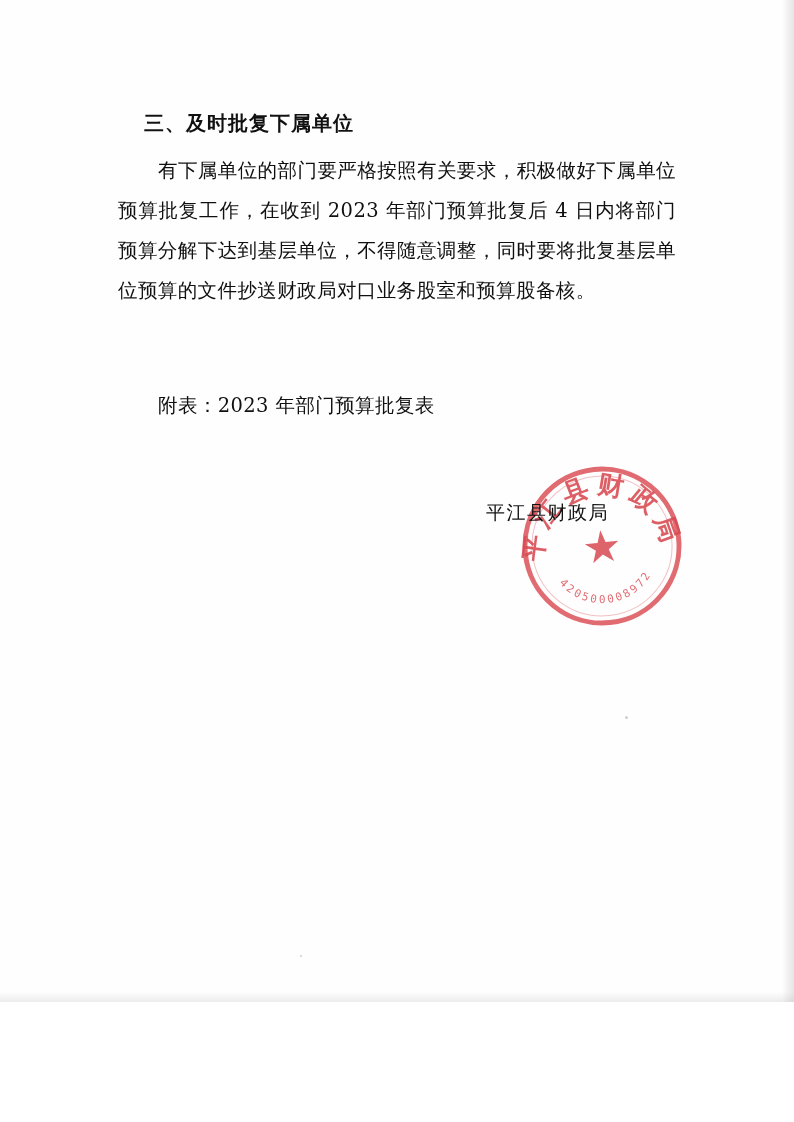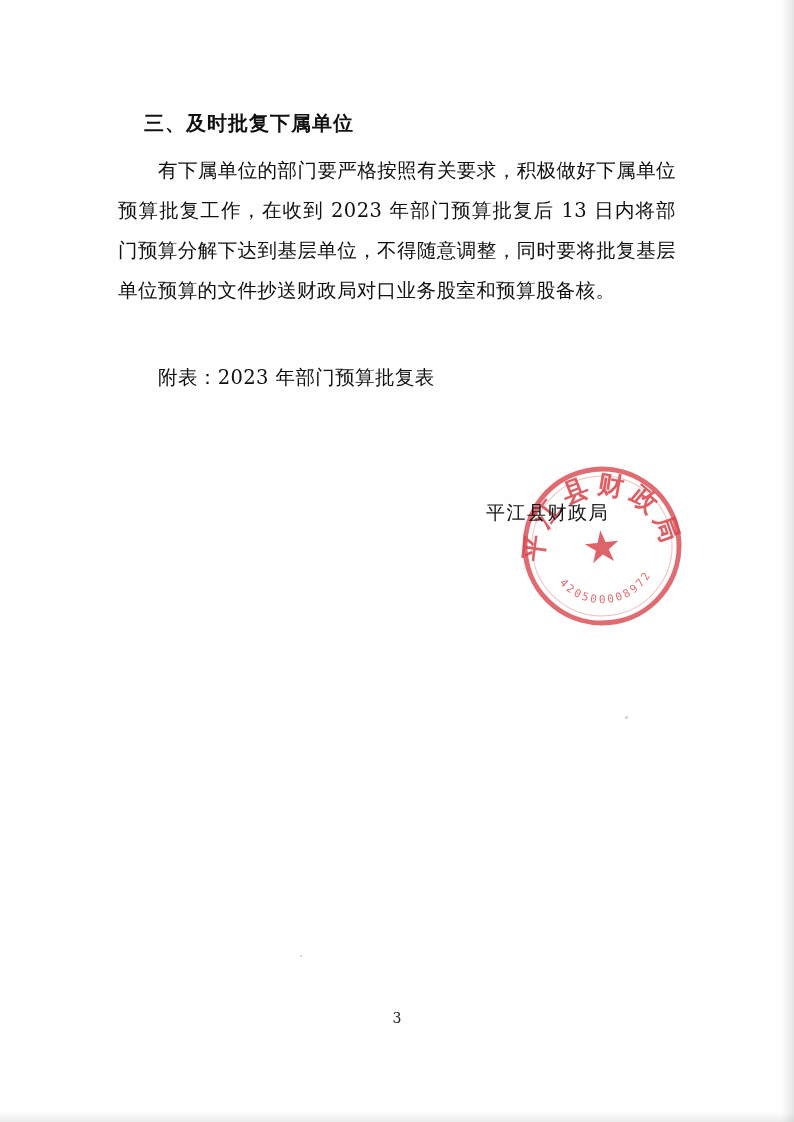--- a/index.html
+++ b/index.html
@@ -7,21 +7,21 @@
     padding: 0;
     background: #ffffff;
   }
   body {
     font-family: "DejaVu Serif", "Liberation Serif", serif;
     color: #000000;
   }
   .page {
     position: relative;
     width: 794px;
-    height: 1122px;
+    height: 1002px;
     background: #fefefe;
     overflow: hidden;
     box-sizing: border-box;
   }
   
   .scan-edge-right {
     position: absolute;
     top: 0;
     right: 0;
     width: 12px;
@@ -57,21 +57,21 @@
     font-size: 19.5px;
     line-height: 40px;
     text-align: justify;
     text-justify: inter-ideograph;
     letter-spacing: 0.4px;
     color: #101010;
     margin: 0;
     text-indent: 40px;
   }
   .attach {
-    margin-top: 48px;
+    margin-top: 76px;
     font-size: 19.5px;
     line-height: 38px;
     letter-spacing: 0.4px;
     color: #101010;
     padding-left: 40px;
   }
   .signature-block {
     position: absolute;
     right: 118px;
     top: 492px;
@@ -118,21 +118,21 @@
 <div class="page">
 
   <div class="scan-edge-right"></div>
   <div class="scan-edge-bottom"></div>
 
   <div class="speck" style="left:625px; top:716px; width:3px; height:3px;"></div>
   <div class="speck" style="left:300px; top:955px; width:2px; height:2px;"></div>
 
   <div class="content">
     <h2 class="heading">三、及时批复下属单位</h2>
-    <p class="para">有下属单位的部门要严格按照有关要求，积极做好下属单位预算批复工作，在收到 2023 年部门预算批复后 13 日内将部门预算分解下达到基层单位，不得随意调整，同时要将批复基层单位预算的文件抄送财政局对口业务股室和预算股备核。</p>
+    <p class="para">有下属单位的部门要严格按照有关要求，积极做好下属单位预算批复工作，在收到 2023 年部门预算批复后 4 日内将部门预算分解下达到基层单位，不得随意调整，同时要将批复基层单位预算的文件抄送财政局对口业务股室和预算股备核。</p>
     <div class="attach">附表：2023 年部门预算批复表</div>
   </div>
 
   <svg class="seal" viewBox="0 0 168 168" xmlns="http://www.w3.org/2000/svg">
     <g transform="rotate(-6 84 84)">
       <circle cx="84" cy="84" r="77" fill="none" stroke="#d94a52" stroke-width="5" opacity="0.82"></circle>
       <circle cx="84" cy="84" r="70" fill="none" stroke="#d94a52" stroke-width="1" opacity="0.35"></circle>
       <path id="sealTopArc" d="M 24 92 A 60 60 0 0 1 144 92" fill="none" stroke="none"></path>
       <text fill="#d94a52" opacity="0.88" font-size="26" font-weight="bold" font-family="DejaVu Sans, Liberation Sans, sans-serif" letter-spacing="6">
         <textPath href="#sealTopArc" startOffset="50%" text-anchor="middle">平江县财政局</textPath>

